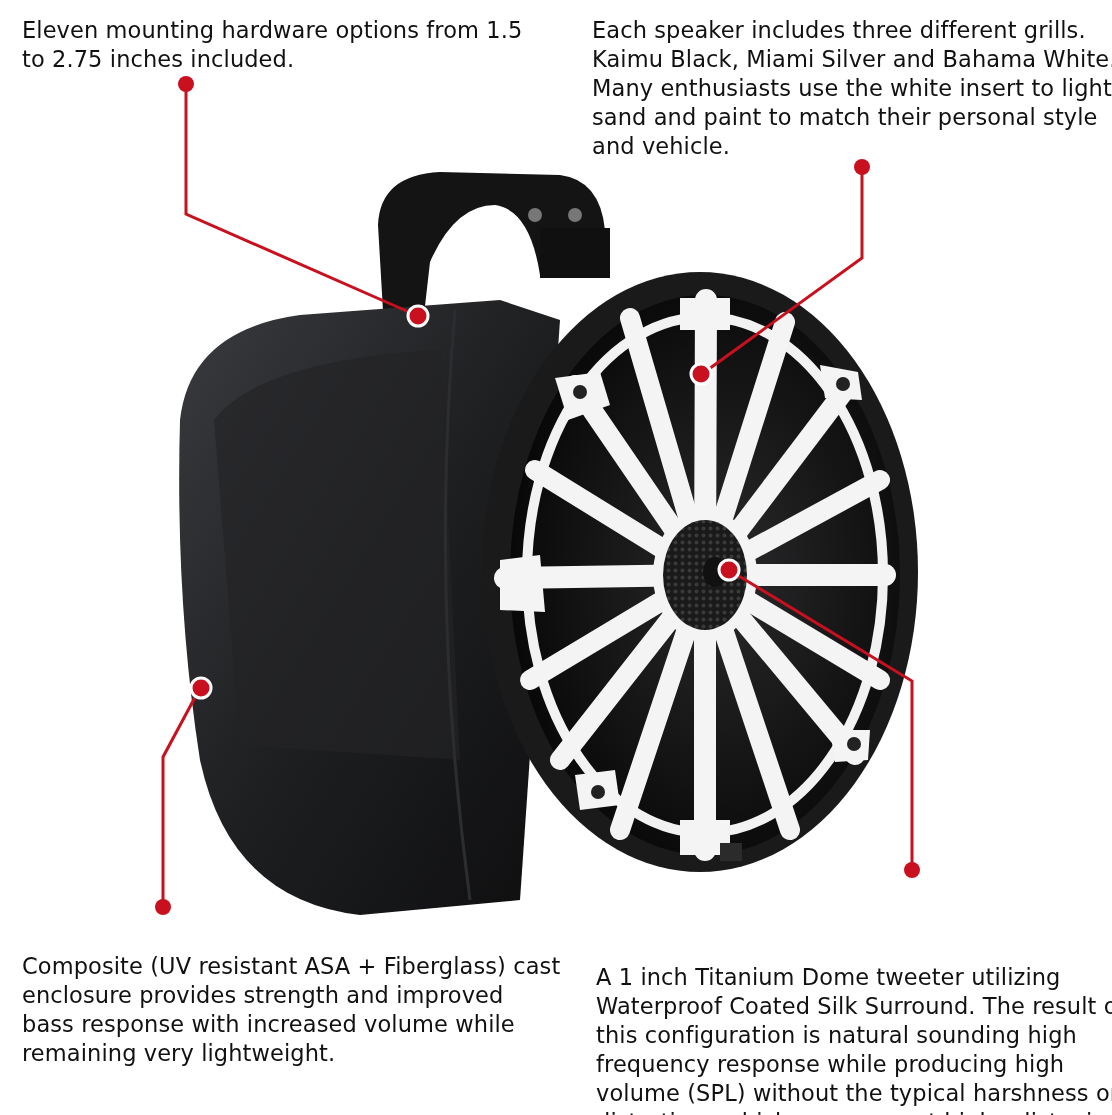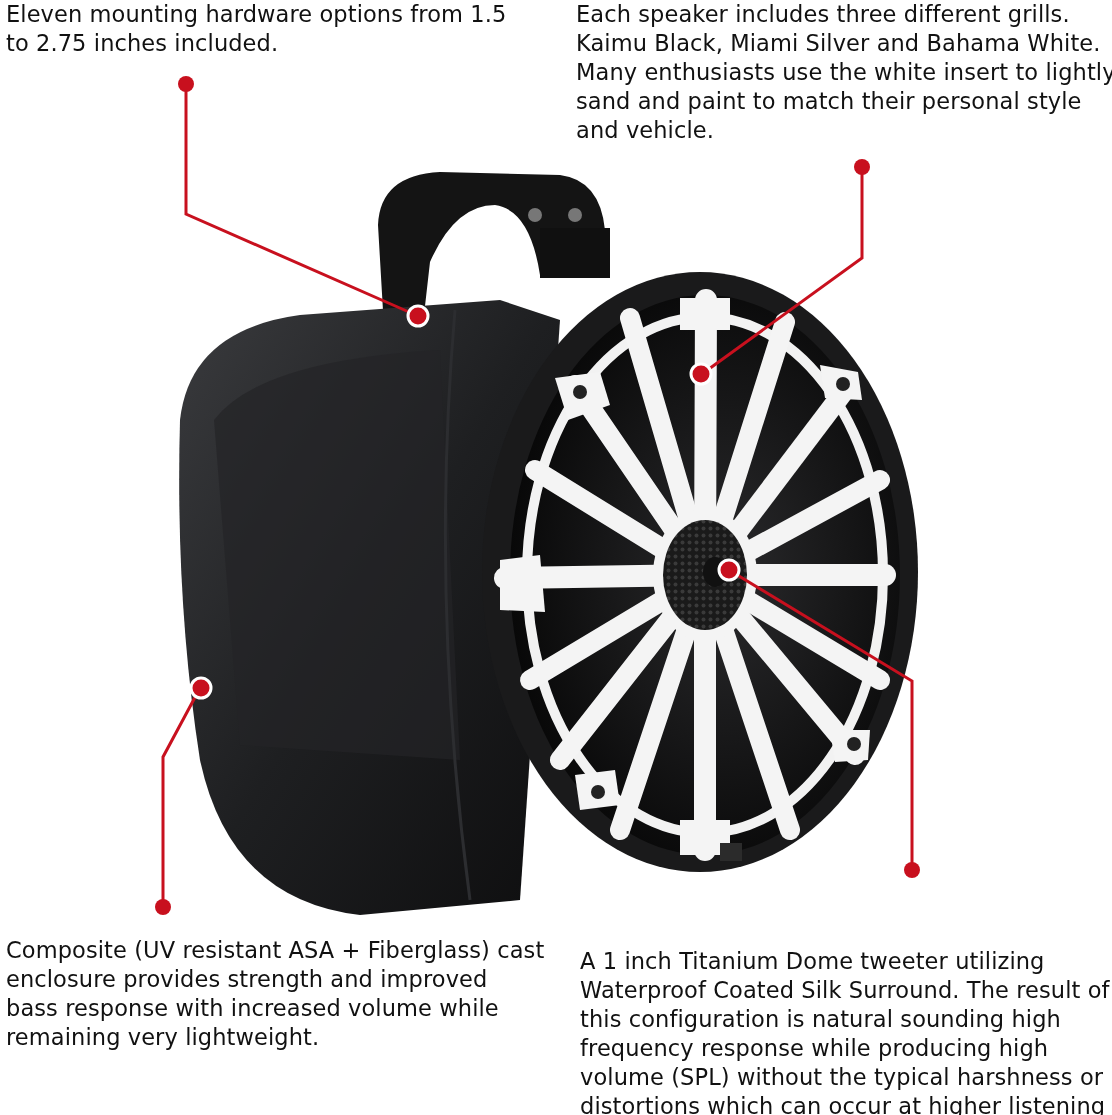--- a/index.html
+++ b/index.html
@@ -1,19 +1,19 @@
 <!DOCTYPE html>
 <html><head>
   <meta charset="utf-8">
   <style>
     html, body { margin: 0; padding: 0; background: #ffffff; }
     body { width: 1112px; height: 1115px; position: relative; overflow: hidden;
            font-family: "DejaVu Sans", sans-serif; color: #111111; }
     .callout-text { position: absolute; font-size: 22.5px; line-height: 29px;
-                    font-weight: 500; letter-spacing: 0.1px; color: #111; margin: 0; }
+                    font-weight: 500; letter-spacing: 0.1px; color: #111; margin: 16px; }
     #t1 { left: 6px; top: 0px; width: 520px; }
     #t2 { left: 576px; top: 0px; width: 540px; }
     #t3 { left: 6px; top: 936px; width: 540px; }
     #t4 { left: 580px; top: 947px; width: 532px; }
     svg.scene { position: absolute; left: 0; top: 0; }
   </style>
 </head>
 <body>
 
 <svg class="scene" width="1112" height="1115" viewBox="0 0 1112 1115">

